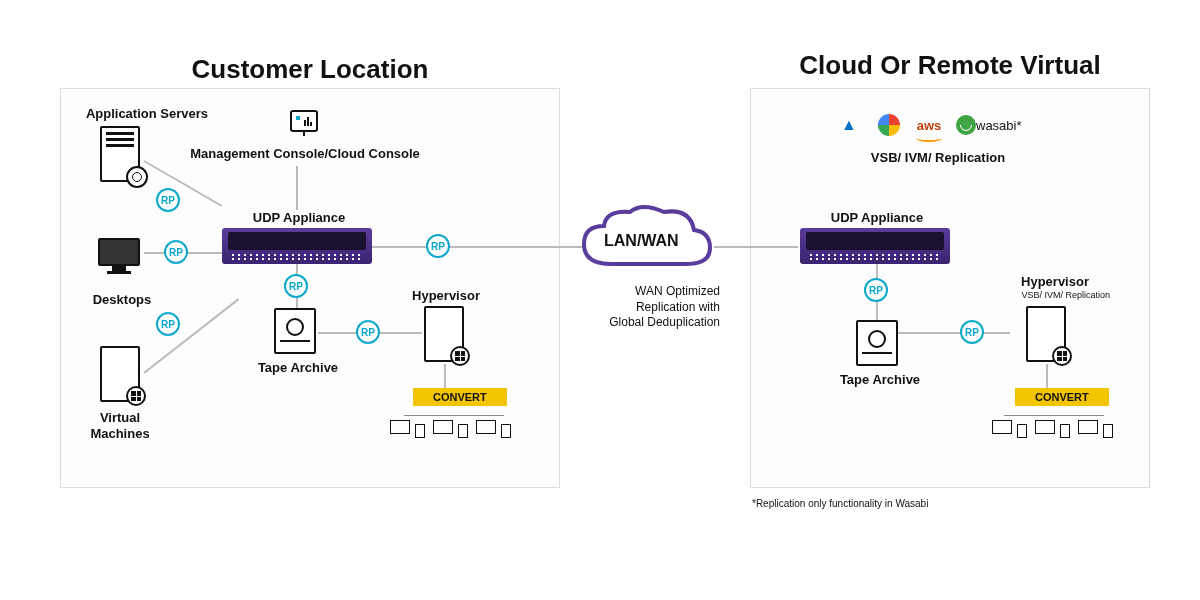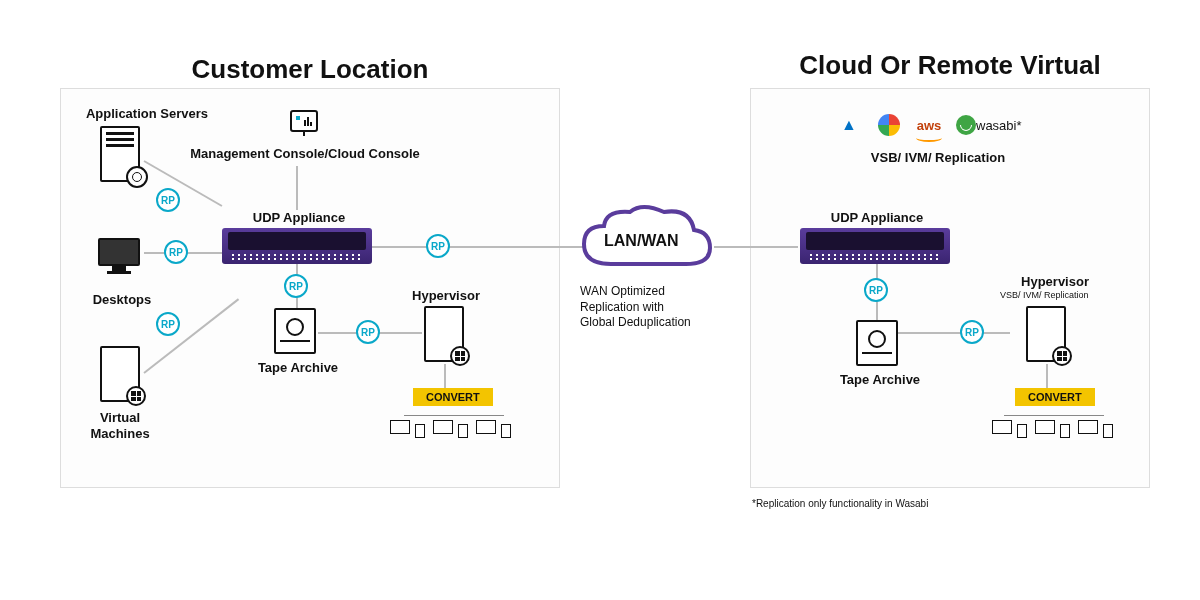--- a/index.html
+++ b/index.html
@@ -4,24 +4,24 @@
 <style>
 *{box-sizing:border-box;margin:0;padding:0}
 body{font-family:Arial,Helvetica,sans-serif;width:1200px;height:600px;background:#fff;position:relative;overflow:hidden}
 .panel{position:absolute;border:1px solid #ddd;background:#fdfdfd}
 .panel-left{left:60px;top:88px;width:500px;height:400px}
 .panel-right{right:50px;top:88px;width:400px;height:400px}
 .title{position:absolute;font-weight:700;font-size:26px;color:#111;text-align:center}
 .title-left{left:60px;top:54px;width:500px}
 .title-right{right:50px;top:50px;width:400px}
 .label{position:absolute;font-size:13px;font-weight:700;color:#111;text-align:center;line-height:1.2}
-.subtxt{position:absolute;font-size:12px;font-weight:500;color:#111;text-align:left;line-height:1.3}
+.subtxt{position:absolute;font-size:12px;font-weight:500;color:#111;text-align:right;line-height:1.3}
 .smalltxt{font-size:9px;font-weight:500}
 .rp{position:absolute;width:24px;height:24px;border:2.5px solid #0aa8c9;border-radius:50%;background:#fff;color:#0aa8c9;font-size:10px;font-weight:700;display:flex;align-items:center;justify-content:center;z-index:5}
-.convert{position:absolute;background:#f3c400;color:#111;font-size:11px;font-weight:700;padding:3px 13px;text-align:center;z-index:5}
+.convert{position:absolute;background:#f3c400;color:#111;font-size:11px;font-weight:700;padding:3px 20px;text-align:center;z-index:5}
 .line{position:absolute;background:#bbb;z-index:1}
 .appliance{position:absolute;width:150px;height:36px;background:linear-gradient(#5a3c9c,#3a2470);border-radius:3px;z-index:3}
 .appliance::before{content:"";position:absolute;top:4px;left:6px;right:6px;bottom:14px;background:#1a1030;border-radius:2px}
 .appliance::after{content:"";position:absolute;bottom:3px;left:8px;right:8px;height:8px;background-image:radial-gradient(circle,#fff 1.2px,transparent 1.2px);background-size:6px 4px}
 .cloud{position:absolute;z-index:4}
 .cloud svg{display:block}
 .cloud-text{position:absolute;font-weight:700;font-size:16px;color:#111;z-index:6}
 .server-box{position:absolute;width:40px;height:56px;border:2.5px solid #111;border-radius:2px;background:#fff;z-index:3}
 .server-box::after{content:"";position:absolute;top:4px;left:4px;right:4px;height:3px;box-shadow:0 0 0 #111,0 6px 0 #111,0 12px 0 #111;background:#111}
 .disk-badge{position:absolute;width:22px;height:22px;border:2px solid #111;border-radius:50%;background:#fff;right:-10px;bottom:-8px;z-index:4}

